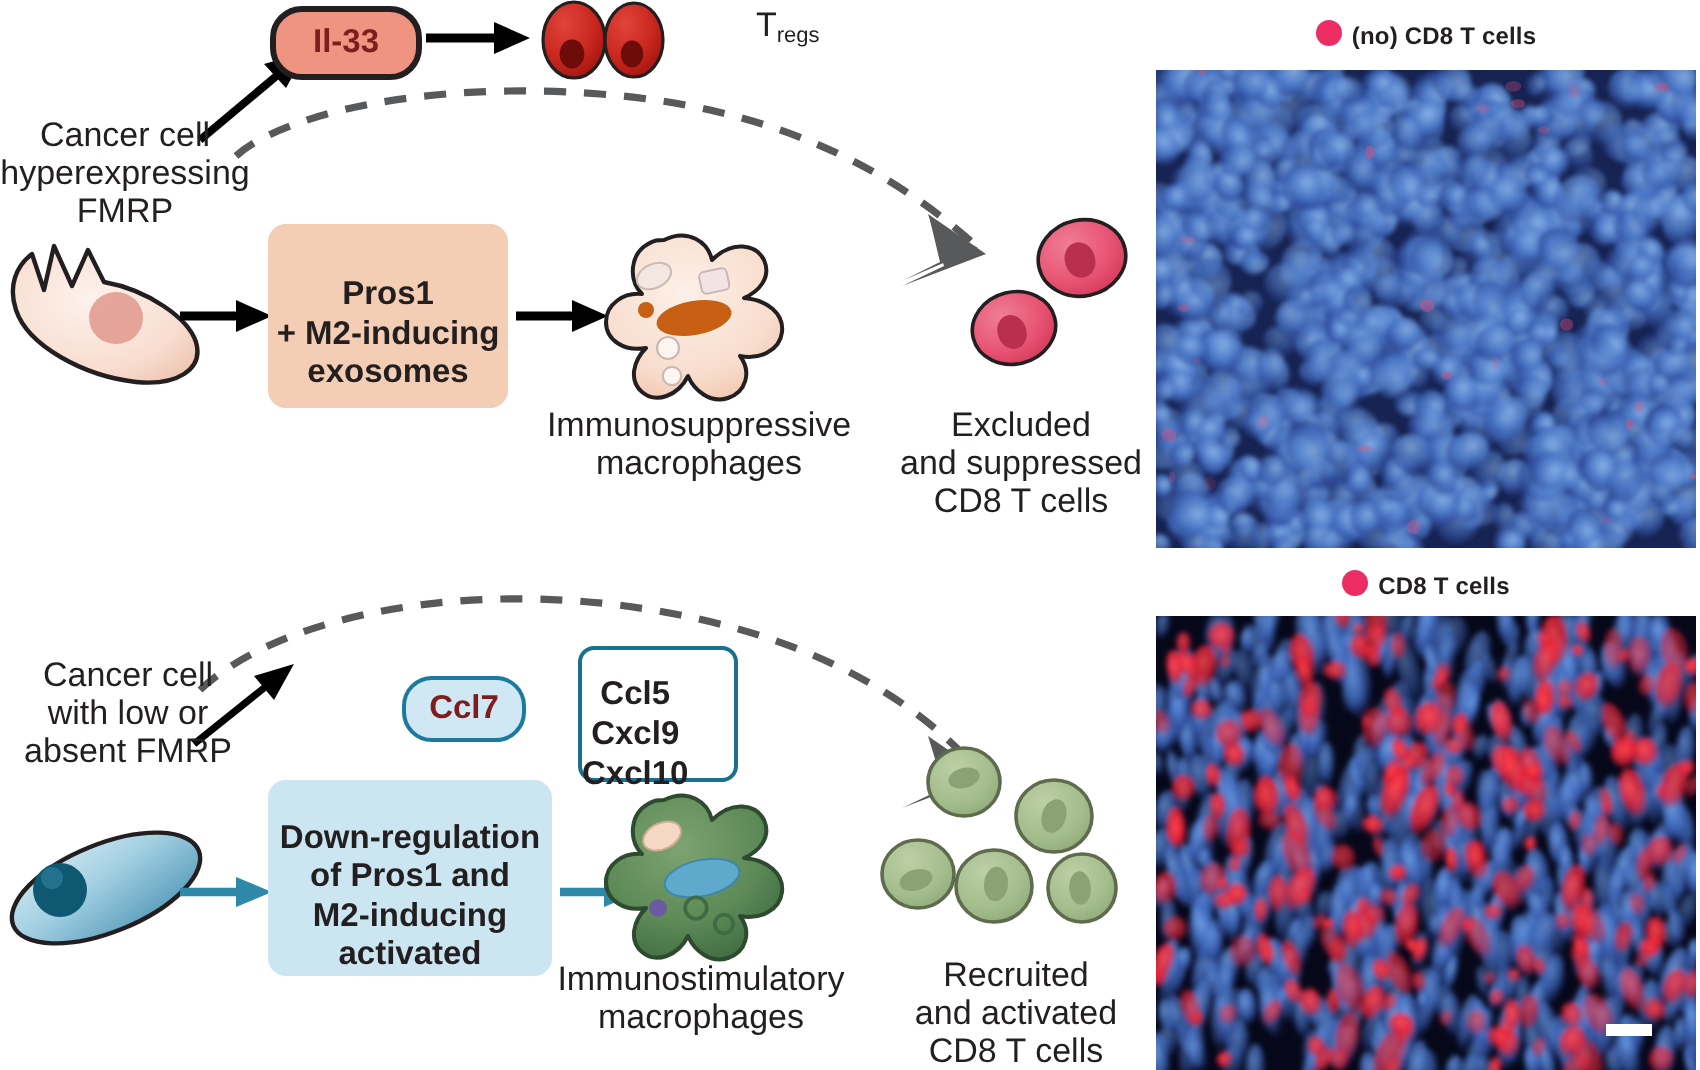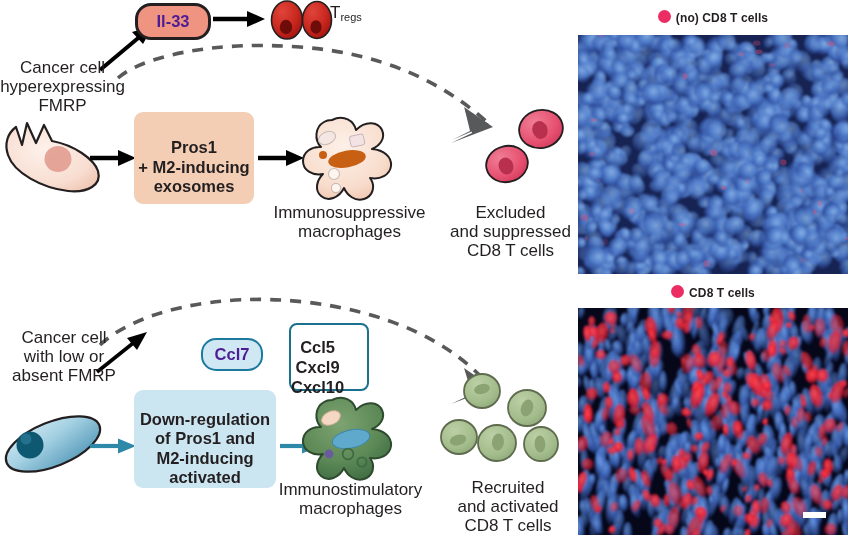--- a/index.html
+++ b/index.html
@@ -5,21 +5,21 @@
   html,body{margin:0;padding:0;background:#ffffff;}
   body{width:850px;height:535px;overflow:hidden;
        font-family:"Liberation Sans","DejaVu Sans",sans-serif;}
   #stage{position:relative;width:850px;height:535px;background:#fff;}
   .abs{position:absolute;}
   .lbl{color:#231f20;font-size:17px;line-height:19px;text-align:center;white-space:pre-line;}
   .panel-cap{font-size:12px;color:#231f20;font-weight:bold;letter-spacing:.1px;}
   .dot{display:inline-block;width:13px;height:13px;border-radius:50%;vertical-align:-1px;margin-right:5px;}
   svg{display:block;overflow:visible;}
   .boxtext{font-weight:bold;font-size:16.5px;line-height:19.5px;color:#231f20;text-align:center;white-space:pre-line;margin-top:19px;}
-  .pilltext{font-weight:bold;font-size:16.5px;color:#4c1d95;}
+  .pilltext{font-weight:bold;font-size:16.5px;color:#7f1d1d;}
   .sub{font-size:11px;vertical-align:-3px;}
   .micro{position:absolute;overflow:hidden;}
   .scalebar{position:absolute;background:#ffffff;}
 </style>
 </head>
 <body>
 
 <div id="stage">
 
   <svg class="abs" style="left:0;top:0;" width="600" height="290">
@@ -50,21 +50,21 @@
         <stop offset="60%" stop-color="#c9281f"></stop>
         <stop offset="100%" stop-color="#a4150f"></stop>
       </radialGradient>
     </defs>
     <ellipse cx="19" cy="22" rx="15.5" ry="19" fill="url(#gTreg)" stroke="#231f20" stroke-width="1.6"></ellipse>
     <ellipse cx="18" cy="29" rx="6.2" ry="7.2" fill="#6d0c08"></ellipse>
     <ellipse cx="49" cy="22" rx="14.5" ry="18.5" fill="url(#gTreg)" stroke="#231f20" stroke-width="1.6"></ellipse>
     <ellipse cx="48" cy="29" rx="5.6" ry="6.8" fill="#6d0c08"></ellipse>
   </svg>
 
-  <div class="abs" style="left:330px;top:3px;font-size:17px;color:#231f20;">
+  <div class="abs" style="left:330px;top:3px;font-size:17px;color:#231f20;padding-left:48px;">
     <span>T</span><span class="sub">regs</span>
   </div>
 
   <div class="abs lbl" style="left:0px;top:58px;width:125px;">Cancer cell
 hyperexpressing
 FMRP</div>
 
   <svg class="abs" style="left:2px;top:107px;" width="112" height="88">
     <defs>
       <radialGradient id="gCancerTop" cx="42%" cy="38%" r="75%">

